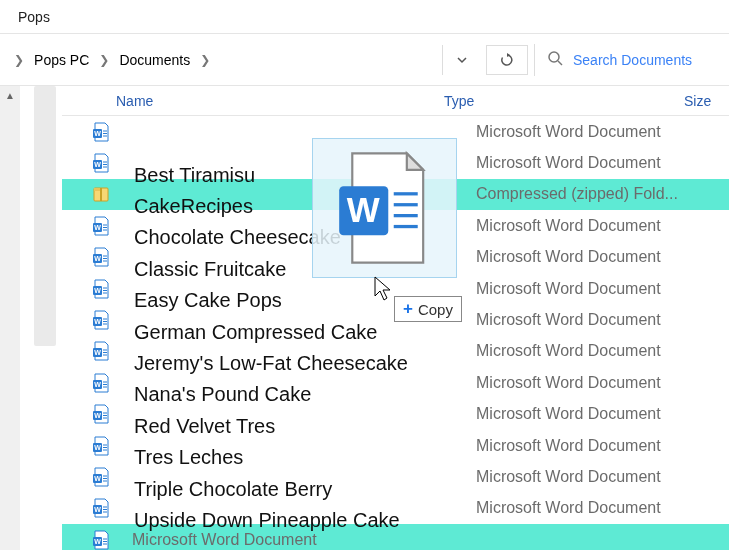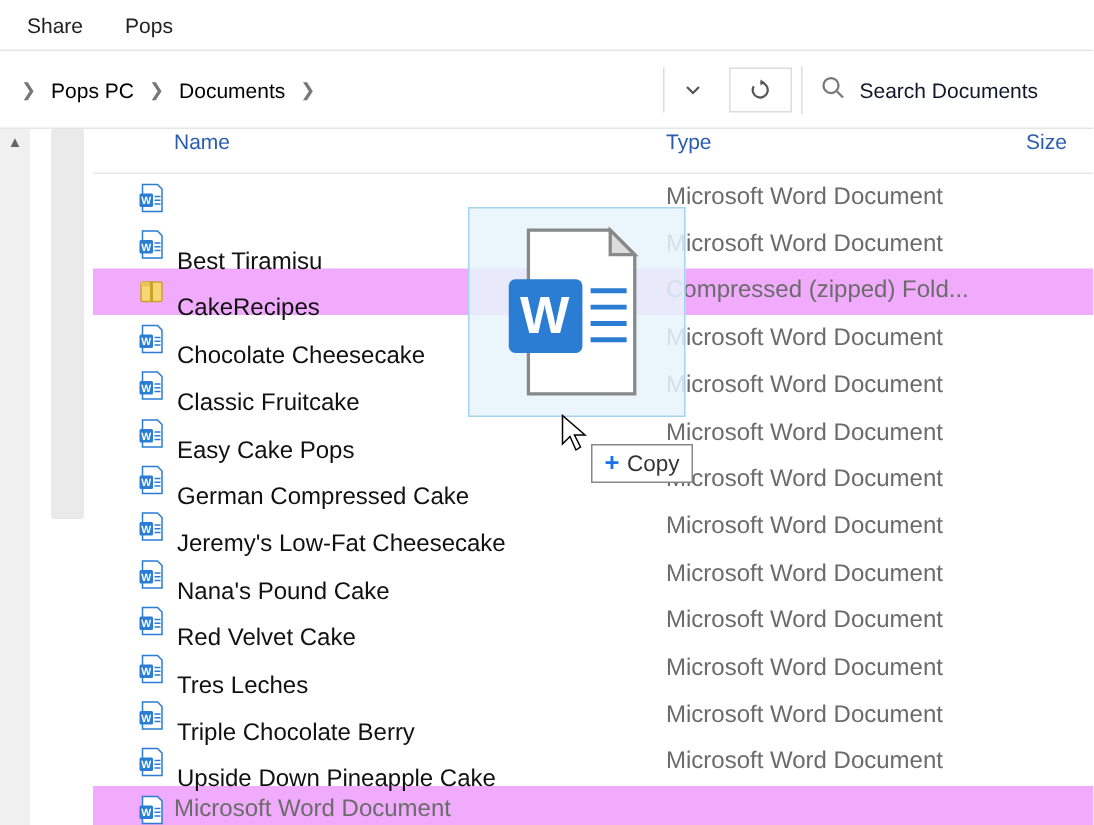--- a/index.html
+++ b/index.html
@@ -58,21 +58,21 @@
     border: 1px solid #ddd;
     margin-right: 6px;
   }
   .search-box {
     display: flex;
     align-items: center;
     width: 195px;
     height: 32px;
     border-left: 1px solid #ddd;
     padding-left: 12px;
-    color: #0f172a;
+    color: #3b82f6;
   }
   .search-box .sicon { margin-right: 10px; color: #777; }
   .main {
     position: relative;
     display: flex;
     height: calc(550px - 34px - 52px);
   }
   .left-scroll {
     width: 20px;
     background: #f0f0f0;
@@ -95,41 +95,42 @@
     background: #eaeaea;
     border-radius: 2px;
   }
   .files {
     flex: 1;
     position: relative;
   }
   .headers {
     display: flex;
     height: 30px;
-    align-items: flex-start;
+    align-items: flex-end;
     padding-bottom: 6px;
     border-bottom: 1px solid #e6e6e6;
     color: #2a5db0;
     font-size: 14px;
   }
   .col-name { width: 382px; padding-left: 54px; }
   .col-type { width: 240px; }
   .col-size { flex: 1; }
   .rows { }
   .row {
     display: flex;
     align-items: center;
     height: 31.4px;
-  }
-  .row.sel { background: #f0abfc; }
+    gap: 16px;
+  }
+  .row.sel { background: #5eead4; }
   .row .ic {
     width: 54px; padding-left: 30px;
     display: flex; align-items: center; justify-content: flex-start;
   }
-  .row .fname { width: 328px; padding-left: 2px; font-size: 16px; color: #111; margin-top: 24px;}
+  .row .fname { width: 328px; padding-left: 2px; font-size: 20px; color: #111; margin-top: 24px;}
   .row .ftype { width: 240px; color: #6b6b6b; font-size: 16px; white-space: nowrap; overflow: hidden; text-overflow: ellipsis;}
   .row.cut .fname { color: #999; }
   svg.wicon { width: 18px; height: 20px; }
   svg.zicon { width: 18px; height: 20px; }
 
   
   .drag-ghost {
     position: absolute;
     left: 250px; top: 52px;
     width: 145px; height: 140px;
@@ -157,21 +158,20 @@
     display: flex; align-items: center;
     z-index: 20;
     color: #333;
   }
   .copy-badge .plus { color: #1a73e8; margin-right: 5px; font-weight: bold; font-size: 17px;}
 </style>
 </head>
 <body>
 
 <div class="top-menu">
-  <span>Share</span>
   <span>Pops</span>
 </div>
 
 <div class="addr-row">
   <div class="crumbs">
     <span class="chev">❯</span>
     <span class="crumb">Pops PC</span>
     <span class="chev">❯</span>
     <span class="crumb">Documents</span>
     <span class="chev">❯</span>
@@ -340,21 +340,21 @@
           <div class="ic">
             <svg class="wicon" viewBox="0 0 18 20">
               <path d="M3 1 L13 1 L16 4 L16 19 L3 19 Z" fill="#fff" stroke="#2b7cd3" stroke-width="1"></path>
               <rect x="1" y="7" width="9" height="9" rx="1" fill="#2b7cd3"></rect>
               <text x="5.5" y="14" text-anchor="middle" fill="#fff" font-size="7" font-weight="bold" font-family="Arial">W</text>
               <line x1="11" y1="9" x2="15" y2="9" stroke="#2b7cd3" stroke-width="1"></line>
               <line x1="11" y1="11.5" x2="15" y2="11.5" stroke="#2b7cd3" stroke-width="1"></line>
               <line x1="11" y1="14" x2="15" y2="14" stroke="#2b7cd3" stroke-width="1"></line>
             </svg>
           </div>
-          <div class="fname">Red Velvet Cake</div>
+          <div class="fname">Red Velvet Tres</div>
           <div class="ftype">Microsoft Word Document</div>
         </div>
         <div class="row">
           <div class="ic">
             <svg class="wicon" viewBox="0 0 18 20">
               <path d="M3 1 L13 1 L16 4 L16 19 L3 19 Z" fill="#fff" stroke="#2b7cd3" stroke-width="1"></path>
               <rect x="1" y="7" width="9" height="9" rx="1" fill="#2b7cd3"></rect>
               <text x="5.5" y="14" text-anchor="middle" fill="#fff" font-size="7" font-weight="bold" font-family="Arial">W</text>
               <line x1="11" y1="9" x2="15" y2="9" stroke="#2b7cd3" stroke-width="1"></line>
               <line x1="11" y1="11.5" x2="15" y2="11.5" stroke="#2b7cd3" stroke-width="1"></line>

